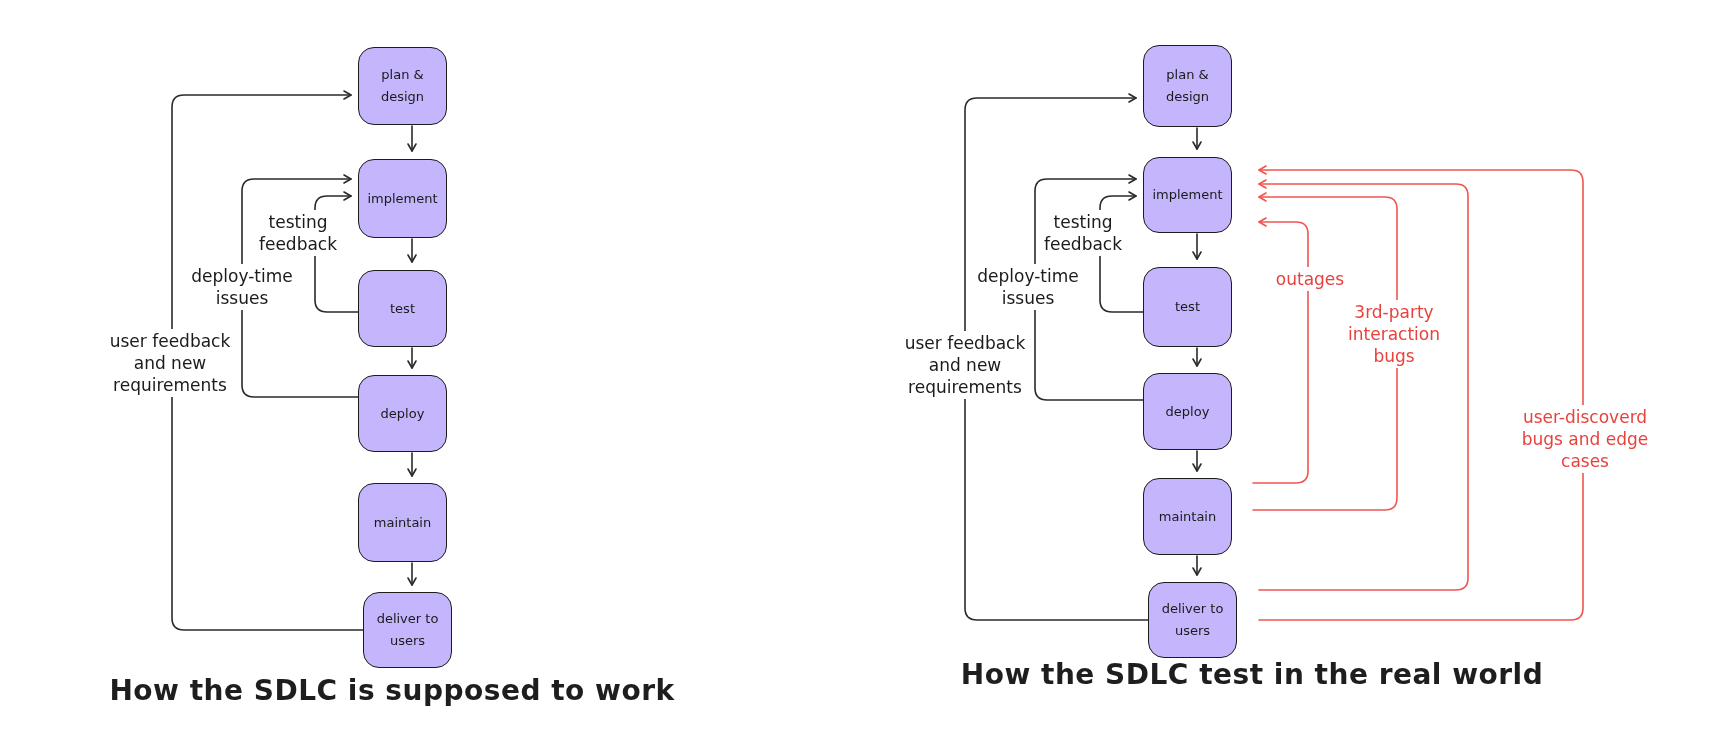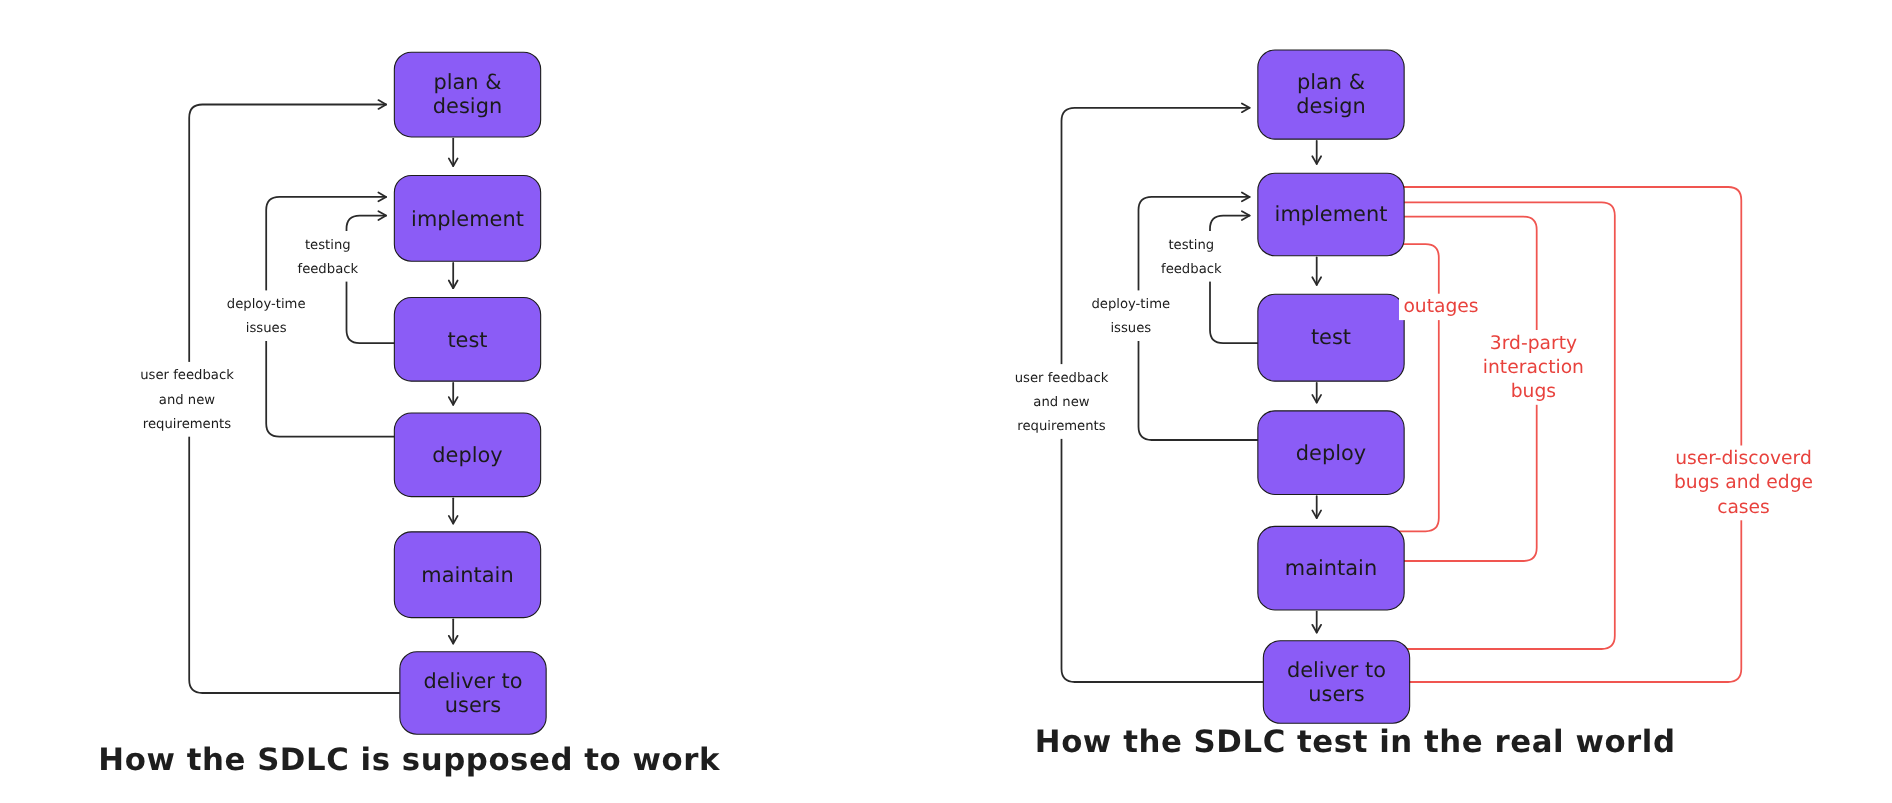--- a/index.html
+++ b/index.html
@@ -7,51 +7,52 @@
     position:relative;
     width:1720px;height:730px;
     background:#ffffff;
     font-family:"DejaVu Sans", sans-serif;
     color:#1b1b1b;
     overflow:hidden;
   }
   svg.wires{position:absolute;left:0;top:0;}
   .node{
     position:absolute;
-    width:134px;
+    width:89px;
     box-sizing:border-box;
-    background:#8b5cf6;
+    background:#c4b5fd;
     border:1.8px solid #1c1c1c;
     border-radius:16px;
     display:flex;align-items:center;justify-content:center;
     text-align:center;
-    font-size:19px;line-height:22px;
+    font-size:13px;line-height:22px;
     white-space:pre-line;
     color:#1b1b1b;
   }
   .elabel{
     position:absolute;
     transform:translateX(-50%);
     text-align:center;
     background:#ffffff;
     white-space:pre-line;
     font-size:16px;line-height:21px;
     padding:1px 4px;
     color:#1b1b1b;
   }
-  .elabel.big{font-size:12px;line-height:22px;}
+  .elabel.big{font-size:17px;line-height:22px;}
   .elabel.red{color:#e8423d;font-size:17px;line-height:22px;}
   .title{
     position:absolute;
     transform:translateX(-50%);
     font-size:28px;
     font-weight:bold;
     letter-spacing:.5px;
     white-space:nowrap;
     color:#1e1e1e;
+    margin-left:20px;
   }
 </style>
 </head>
 <body>
 
 <div class="canvas">
 
   <svg class="wires" width="1720" height="730" viewBox="0 0 1720 730">
     <defs>
       <marker id="ab" viewBox="0 0 12 12" markerWidth="12" markerHeight="12" refX="9" refY="6" orient="auto" markerUnits="userSpaceOnUse">

